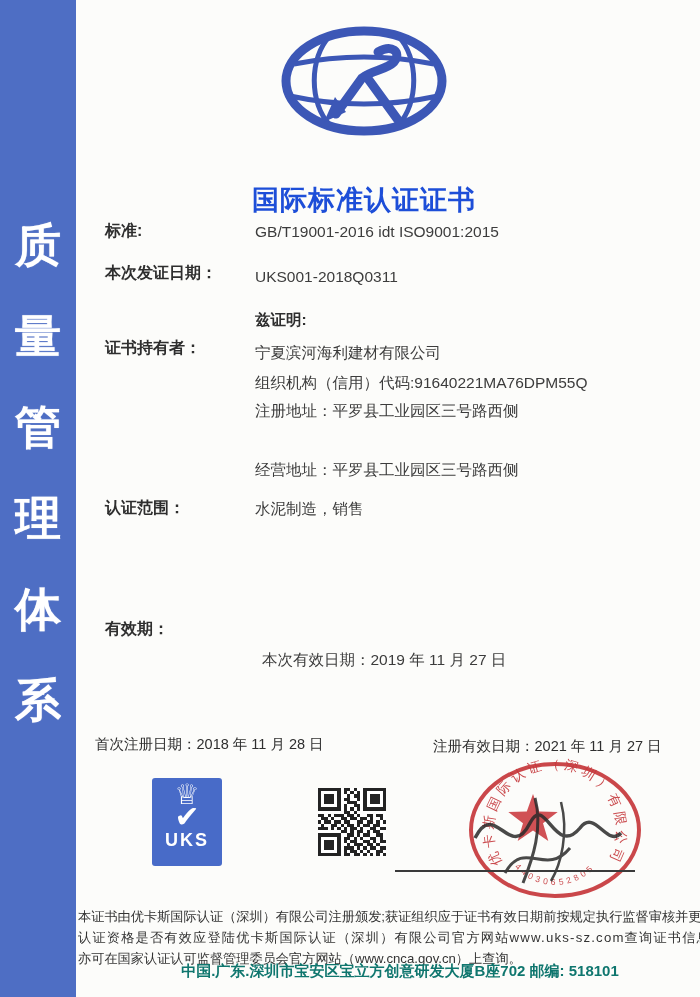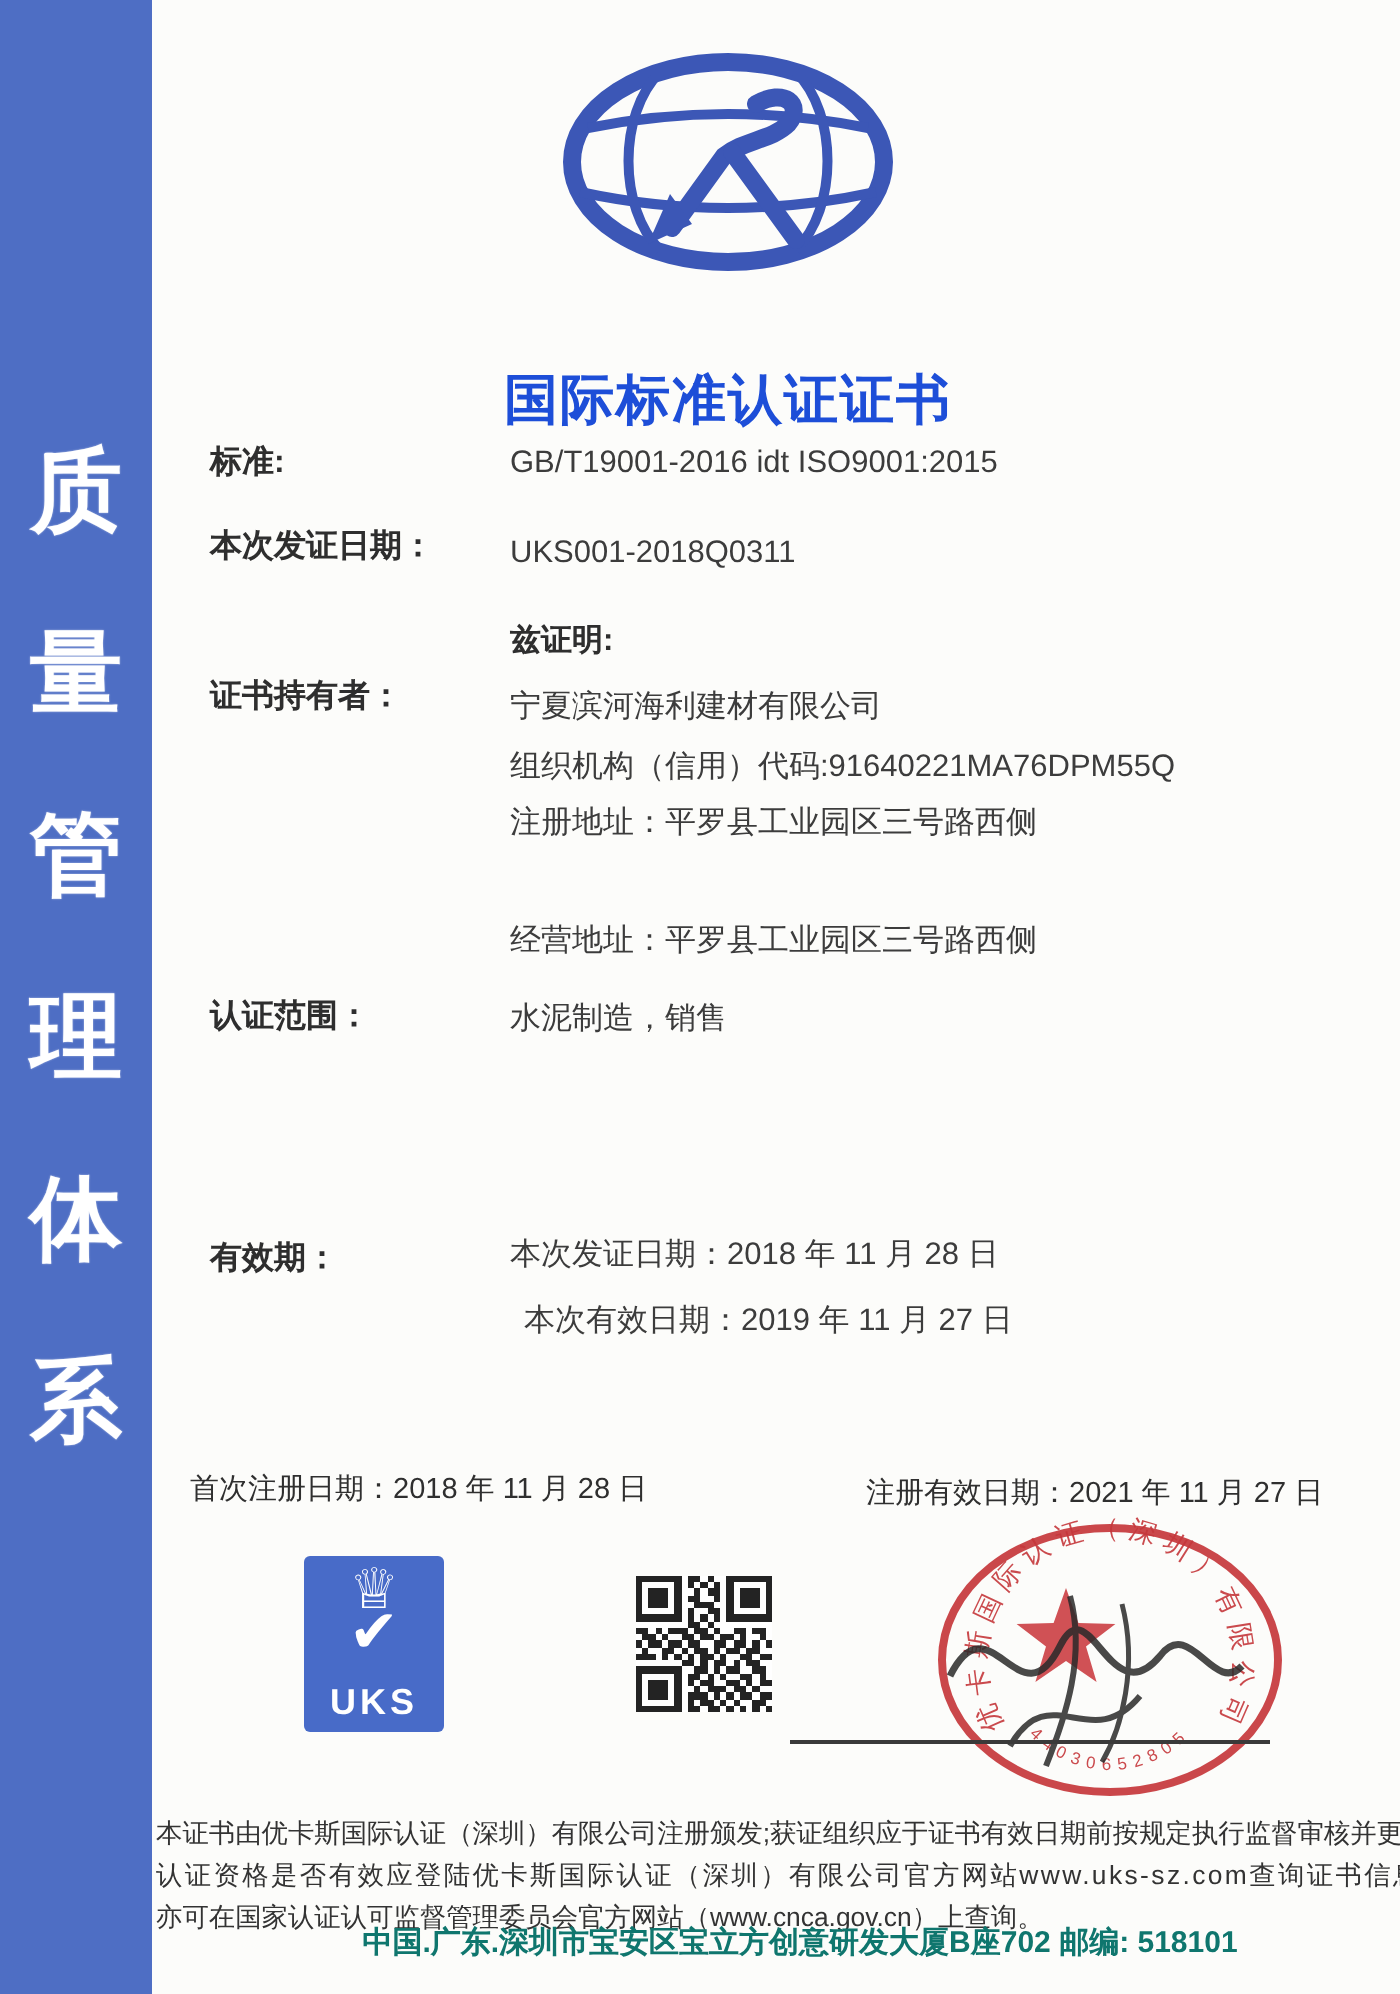--- a/index.html
+++ b/index.html
@@ -35,21 +35,21 @@
   .small{font-size:14.5px;color:#2f2f2f;}
   .intro{font-size:15.5px;font-weight:bold;color:#2e2e2e;}
   
   .uks-badge{
     position:absolute;left:152px;top:778px;width:70px;height:88px;
     background:#486bc8;border-radius:3px;
     display:flex;flex-direction:column;align-items:center;justify-content:flex-start;
   }
   .uks-badge .crown{color:#fff;font-size:28px;line-height:1;margin-top:3px;}
   .uks-badge .check{color:#fff;font-size:30px;line-height:.8;margin-top:-4px;font-weight:bold;}
-  .uks-badge .uks-text{color:#fff;font-size:18px;font-weight:bold;letter-spacing:2px;margin-top:12px;}
+  .uks-badge .uks-text{color:#fff;font-size:18px;font-weight:bold;letter-spacing:2px;margin-top:1px;}
   
   .qr{
     position:absolute;left:318px;top:788px;width:68px;height:68px;
     display:grid;grid-template-columns:repeat(21,1fr);grid-template-rows:repeat(21,1fr);
     background:#fff;
   }
   .qm{width:100%;height:100%;}
   .qm.on{background:#232323;}
   .seal-wrap{position:absolute;left:385px;top:738px;width:290px;height:170px;}
   .footer-line{left:78px;font-size:13.2px;color:#333;}
@@ -100,21 +100,20 @@
   <div class="abs value" style="left:255px;top:343px;">宁夏滨河海利建材有限公司</div>
   <div class="abs value" style="left:255px;top:373px;">组织机构（信用）代码:91640221MA76DPM55Q</div>
   <div class="abs value" style="left:255px;top:401px;">注册地址：平罗县工业园区三号路西侧</div>
   <div class="abs value" style="left:255px;top:460px;text-align:center;">经营地址：平罗县工业园区三号路西侧</div>
 
   <div class="abs label" style="left:105px;top:498px;">认证范围：</div>
   <div class="abs value" style="left:255px;top:499px;">水泥制造，销售</div>
 
 
   <div class="abs label" style="left:105px;top:619px;">有效期：</div>
-  <div class="abs value" style="left:255px;top:617px;">本次发证日期：2018 年 11 月 28 日</div>
   <div class="abs value" style="left:262px;top:650px;">本次有效日期：2019 年 11 月 27 日</div>
 
   <div class="abs small" style="left:95px;top:735px;">首次注册日期：2018 年 11 月 28 日</div>
   <div class="abs small" style="left:433px;top:737px;">注册有效日期：2021 年 11 月 27 日</div>
 
   <div class="uks-badge">
     <div class="crown">♕</div>
     <div class="check">✔</div>
     <div class="uks-text">UKS</div>
   </div>

